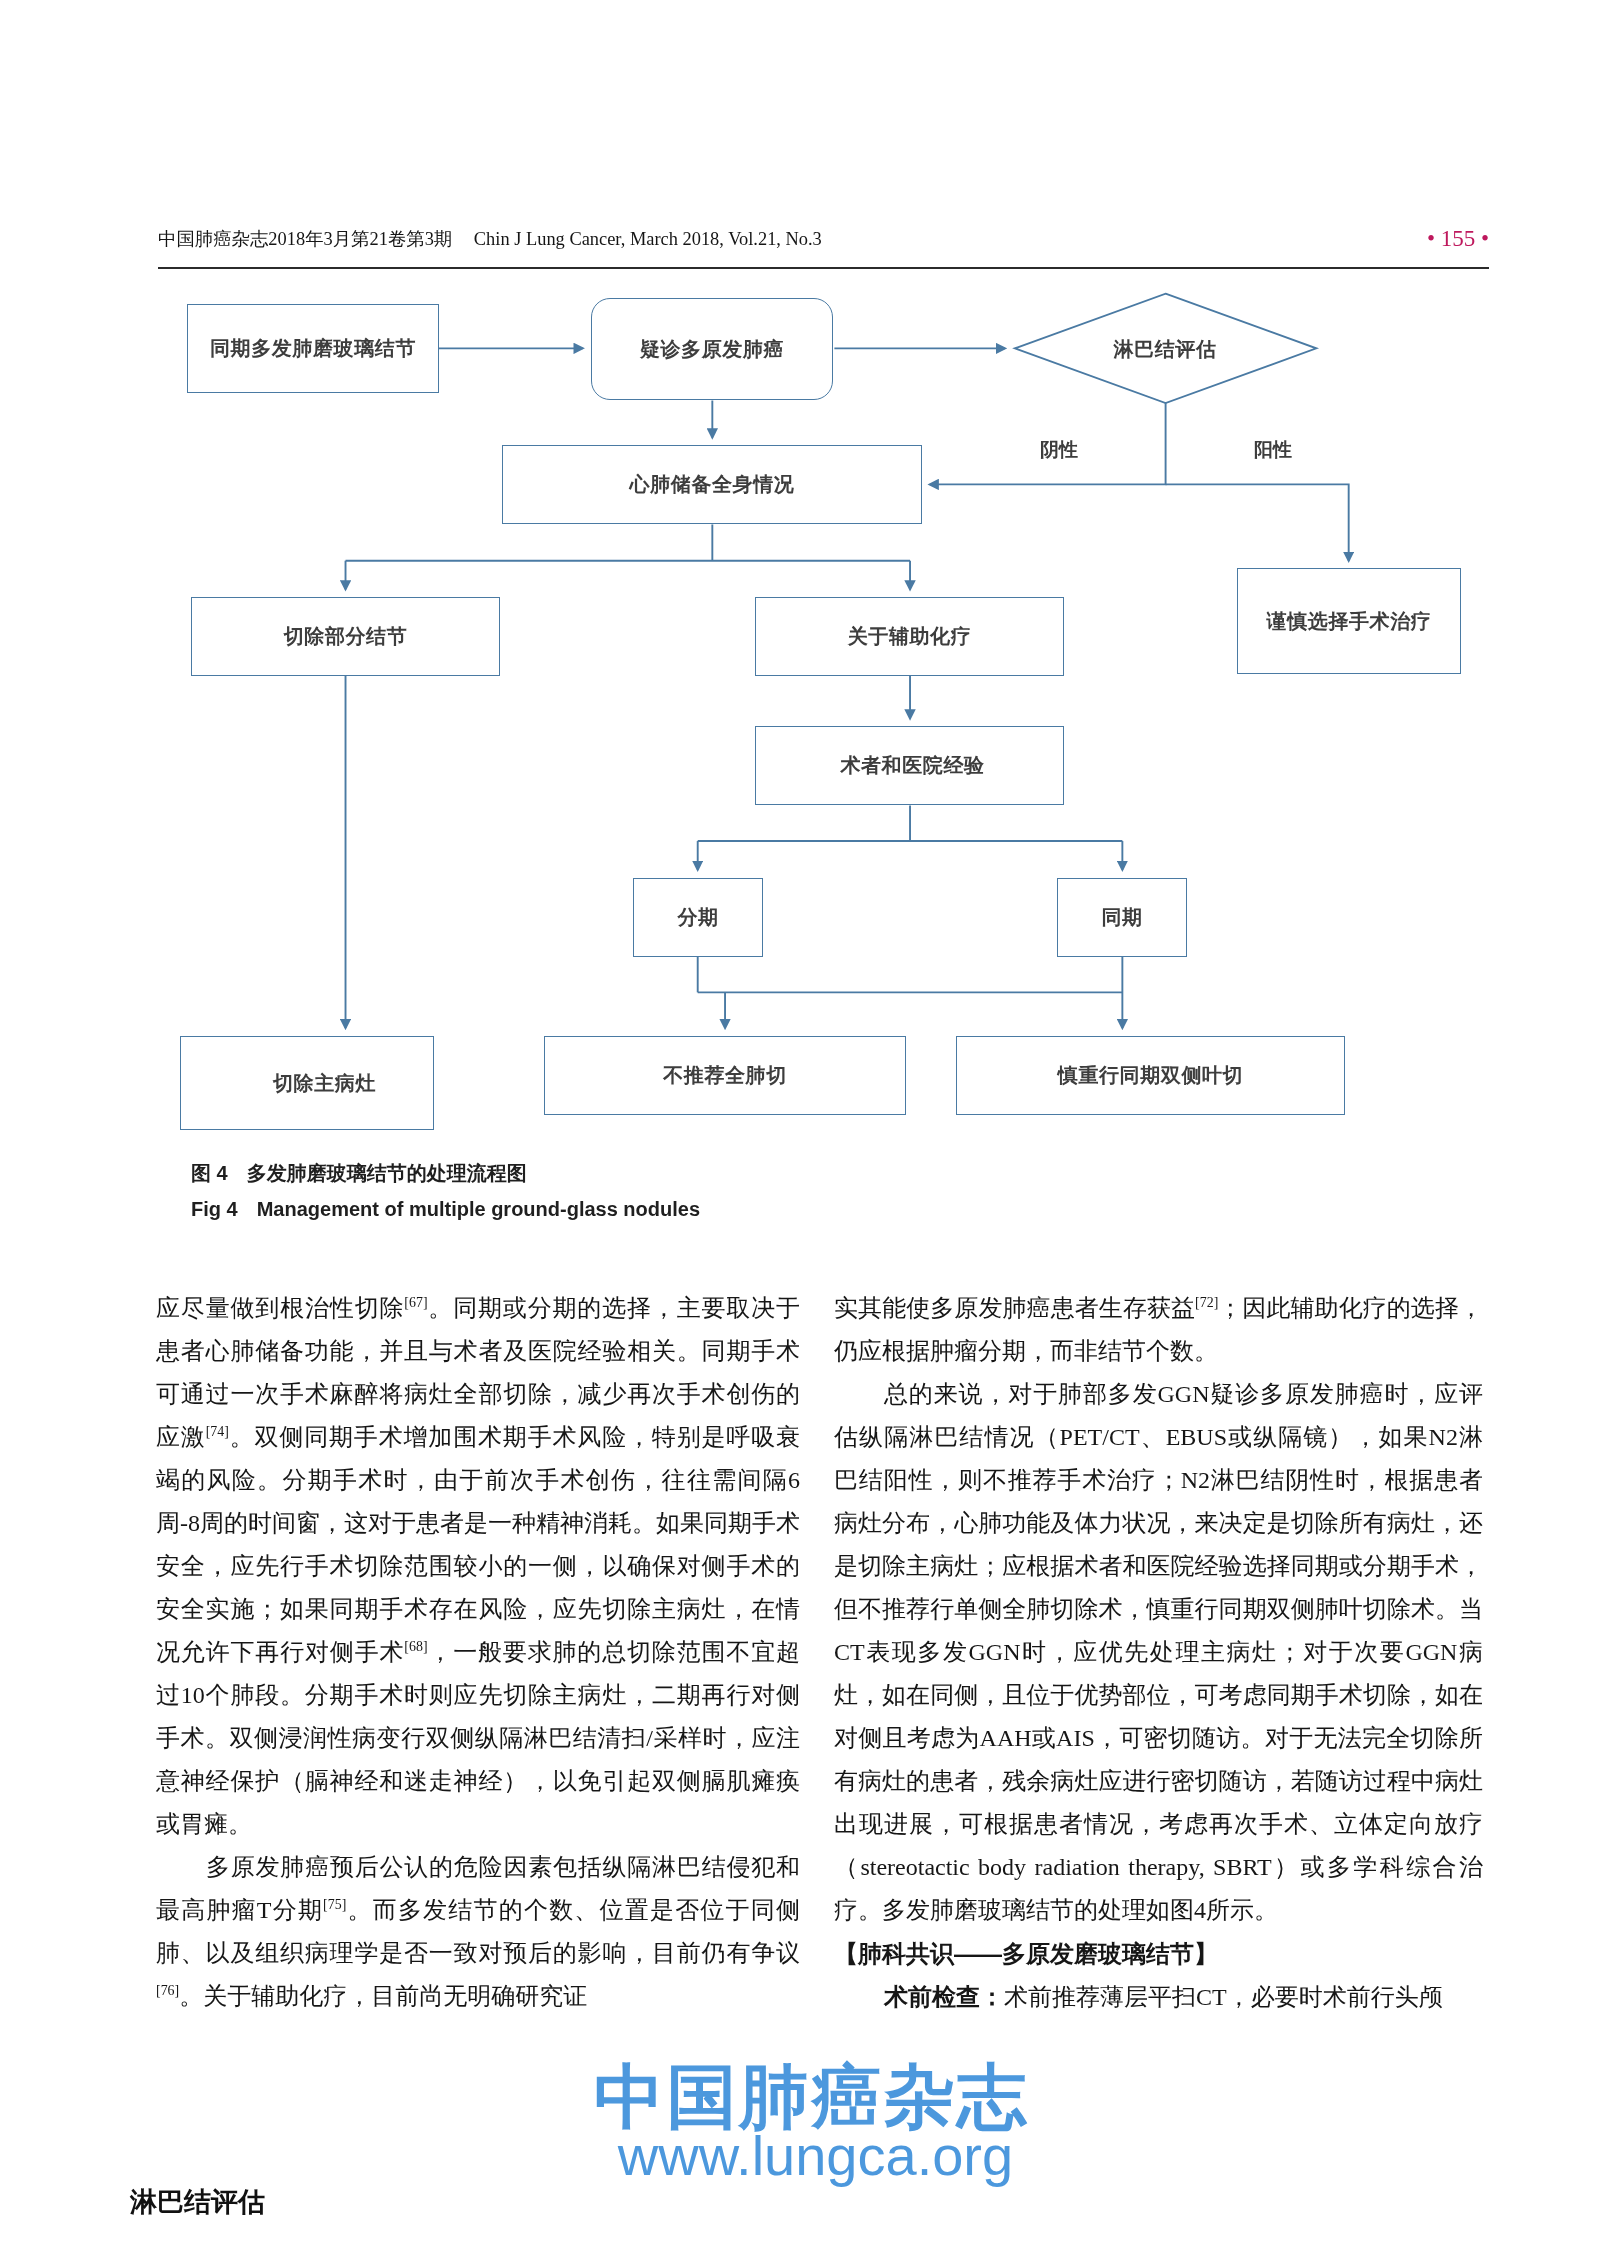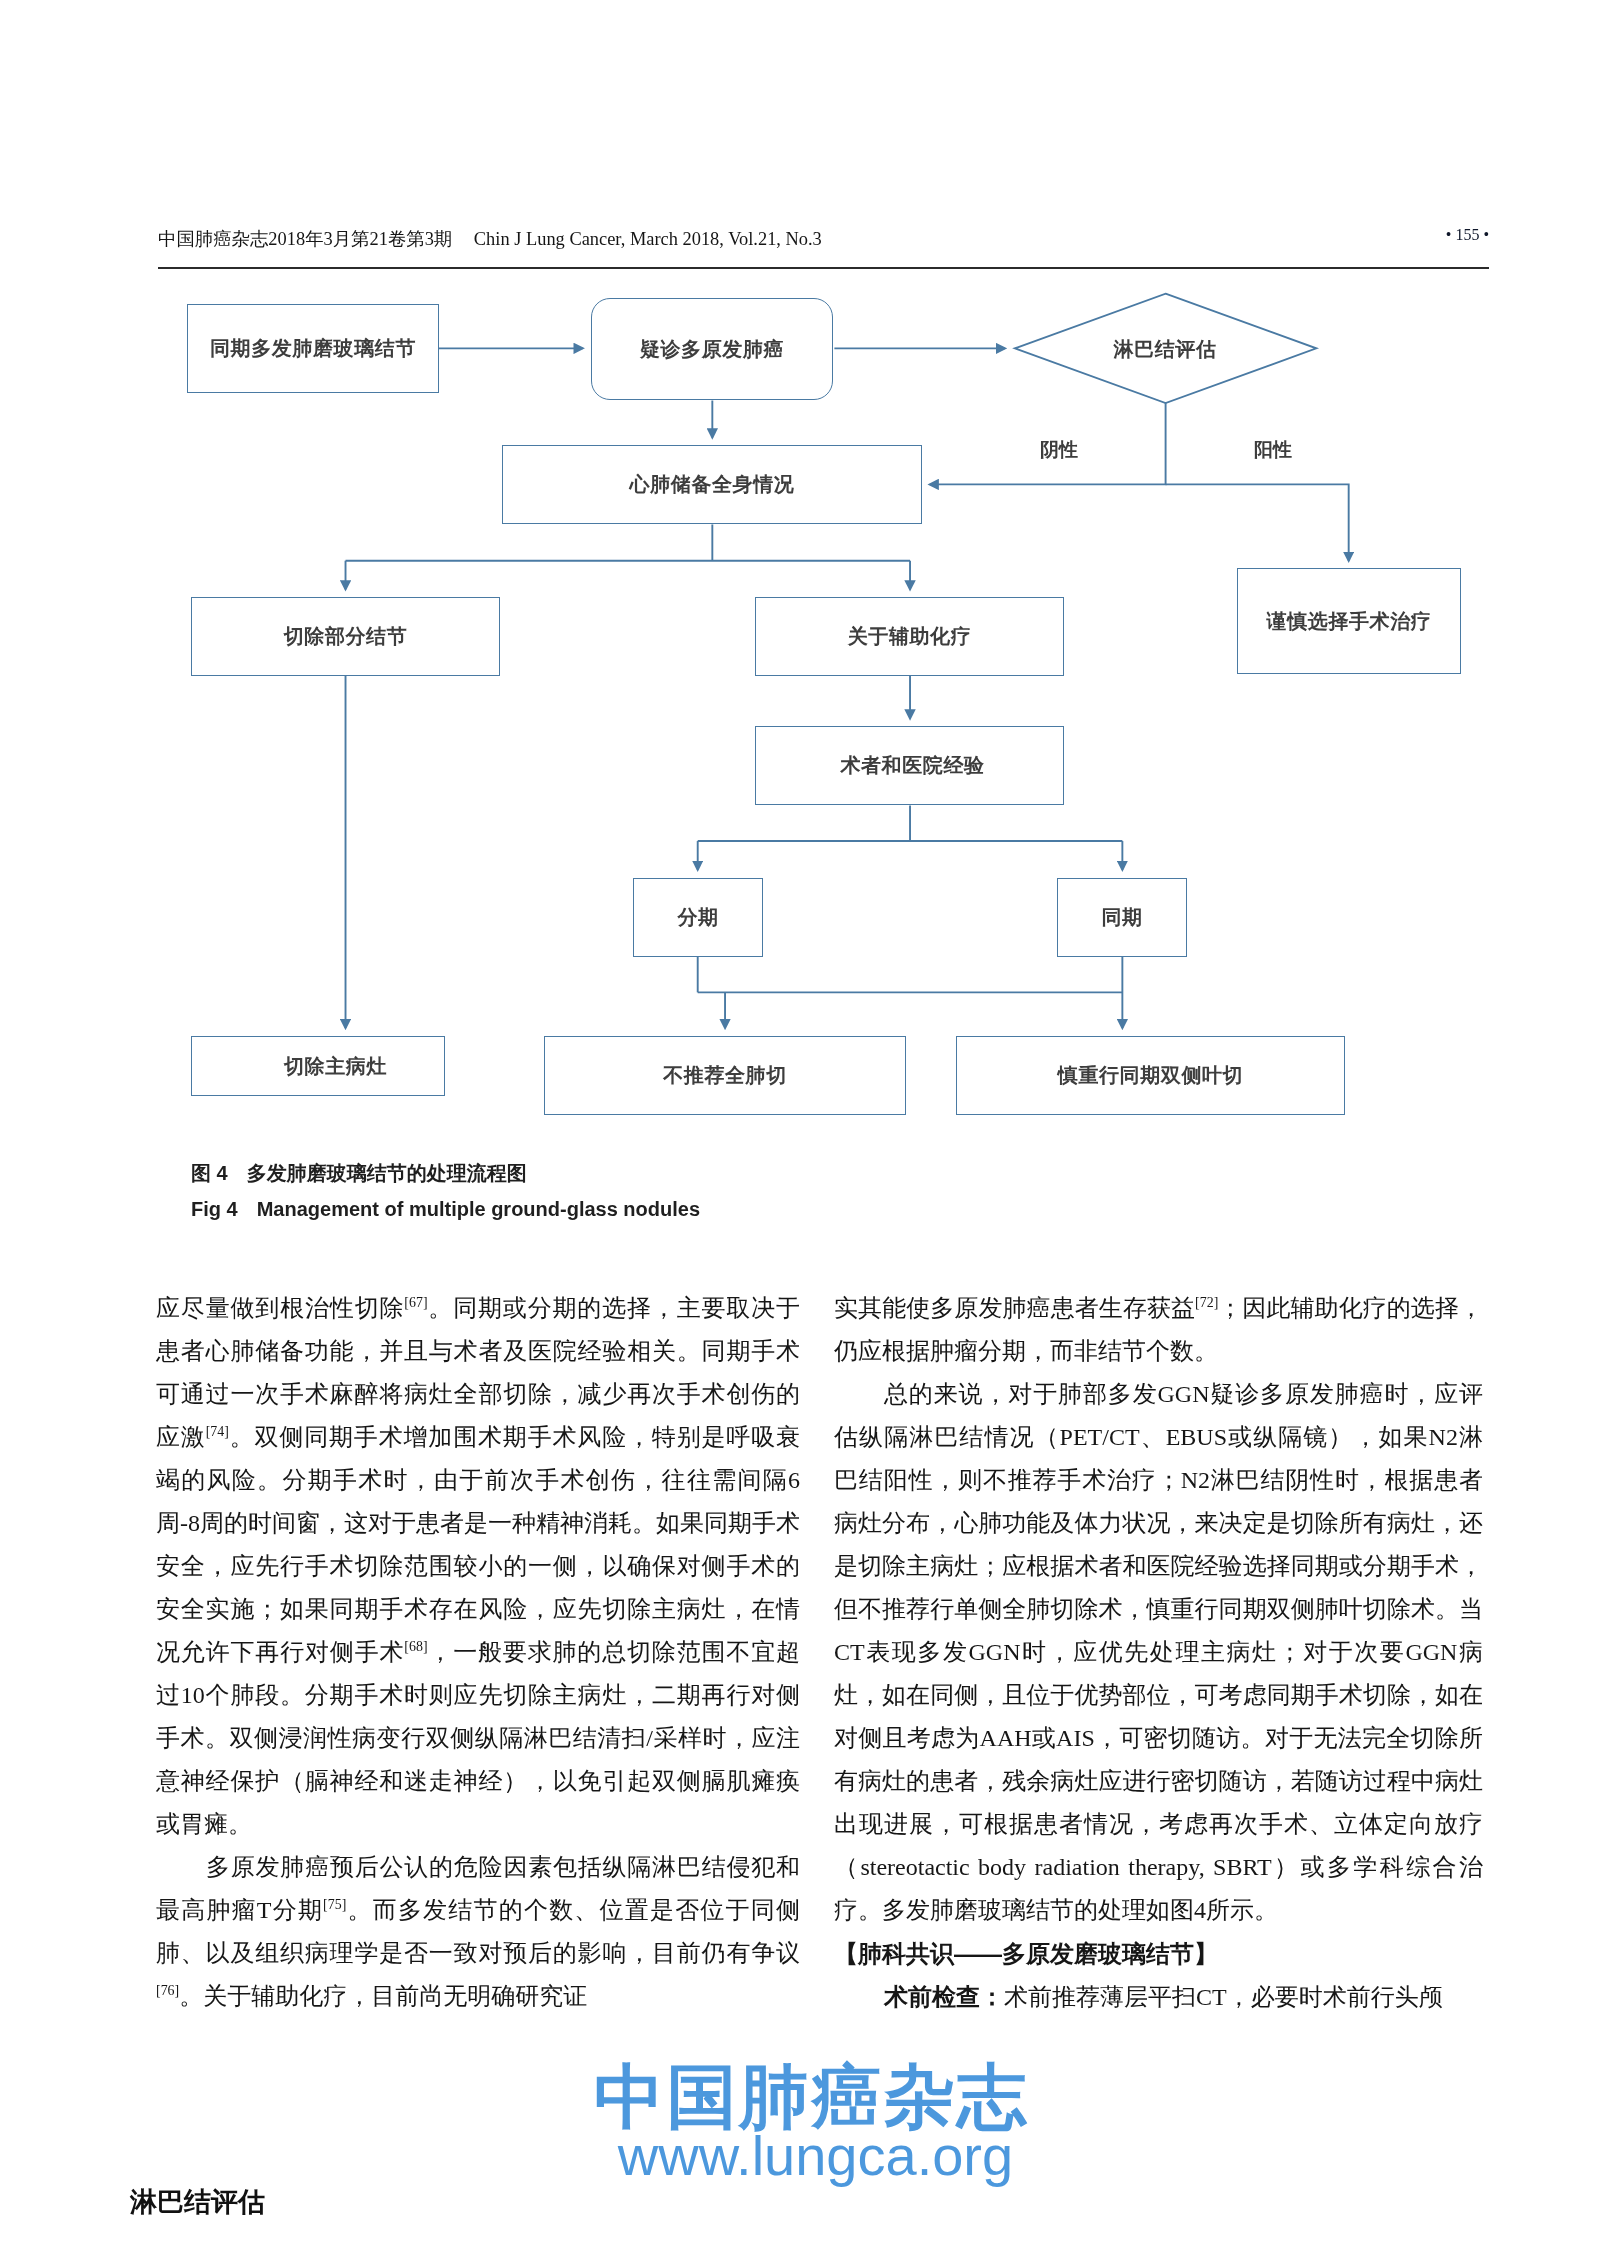--- a/index.html
+++ b/index.html
@@ -6,21 +6,21 @@
   :root { --accent:#4a7aa3; --watermark:#2d87d8; }
   html,body { background:#ffffff; }
   .page {
     position:relative; width:1623px; height:2261px; background:#fff;
     font-family:"Liberation Serif", serif; color:#1b1b1b; overflow:hidden;
   }
 
   
   .header { position:absolute; left:158px; top:226px; font-size:18.4px; white-space:nowrap; color:#151515; }
   .header .journal-en { margin-left:21.6px; }
-  .page-num { position:absolute; top:226px; right:134px; font-size:16px; color:#0f172a; }
+  .page-num { position:absolute; top:226px; right:134px; font-size:23px; color:#be185d; }
   .header-rule { position:absolute; left:158px; top:267px; width:1331px; height:1.9px; background:#2b2b2b; }
 
   
   .connectors { position:absolute; left:0; top:0; }
   .connectors line, .connectors polyline { stroke:var(--accent); stroke-width:3; fill:none; }
   .connectors polygon { stroke:var(--accent); stroke-width:3; fill:#ffffff; }
   .node {
     position:absolute; border:1.9px solid var(--accent); background:#fff;
     display:flex; align-items:center; justify-content:center;
     font-family:"Liberation Sans", sans-serif; font-weight:bold;
@@ -120,21 +120,21 @@
   <div class="node" style="left:187px; top:304px; width:252px; height:89px;">同期多发肺磨玻璃结节</div>
   <div class="node rounded" style="left:591px; top:298px; width:242px; height:102px;">疑诊多原发肺癌</div>
   <div class="node no-shape" style="left:1038px; top:331px; width:254px; height:36px;">淋巴结评估</div>
   <div class="node" style="left:502px; top:445px; width:420px; height:79px;">心肺储备全身情况</div>
   <div class="node" style="left:1237px; top:568px; width:224px; height:106px;">谨慎选择手术治疗</div>
   <div class="node" style="left:191px; top:597px; width:309px; height:79px;">切除部分结节</div>
   <div class="node" style="left:755px; top:597px; width:309px; height:79px;">关于辅助化疗</div>
   <div class="node" style="left:755px; top:726px; width:309px; height:79px;padding-left:6px;">术者和医院经验</div>
   <div class="node" style="left:633px; top:878px; width:130px; height:79px;">分期</div>
   <div class="node" style="left:1057px; top:878px; width:130px; height:79px;">同期</div>
-  <div class="node" style="left:191px; top:1036px; width:254px; height:60px;padding-left:35px;">切除主病灶</div>
+  <div class="node" style="left:180px; top:1036px; width:254px; height:94px;padding-left:35px;">切除主病灶</div>
   <div class="node" style="left:544px; top:1036px; width:362px; height:79px;">不推荐全肺切</div>
   <div class="node" style="left:956px; top:1036px; width:389px; height:79px;">慎重行同期双侧叶切</div>
 
   <div class="edge-label" style="left:1008px; top:437px;">阴性</div>
   <div class="edge-label" style="left:1222px; top:437px;">阳性</div>
 
   <div class="caption caption-cn">
     <span class="cap-label">图 4</span><span class="cap-text">多发肺磨玻璃结节的处理流程图</span>
   </div>
   <div class="caption caption-en">

